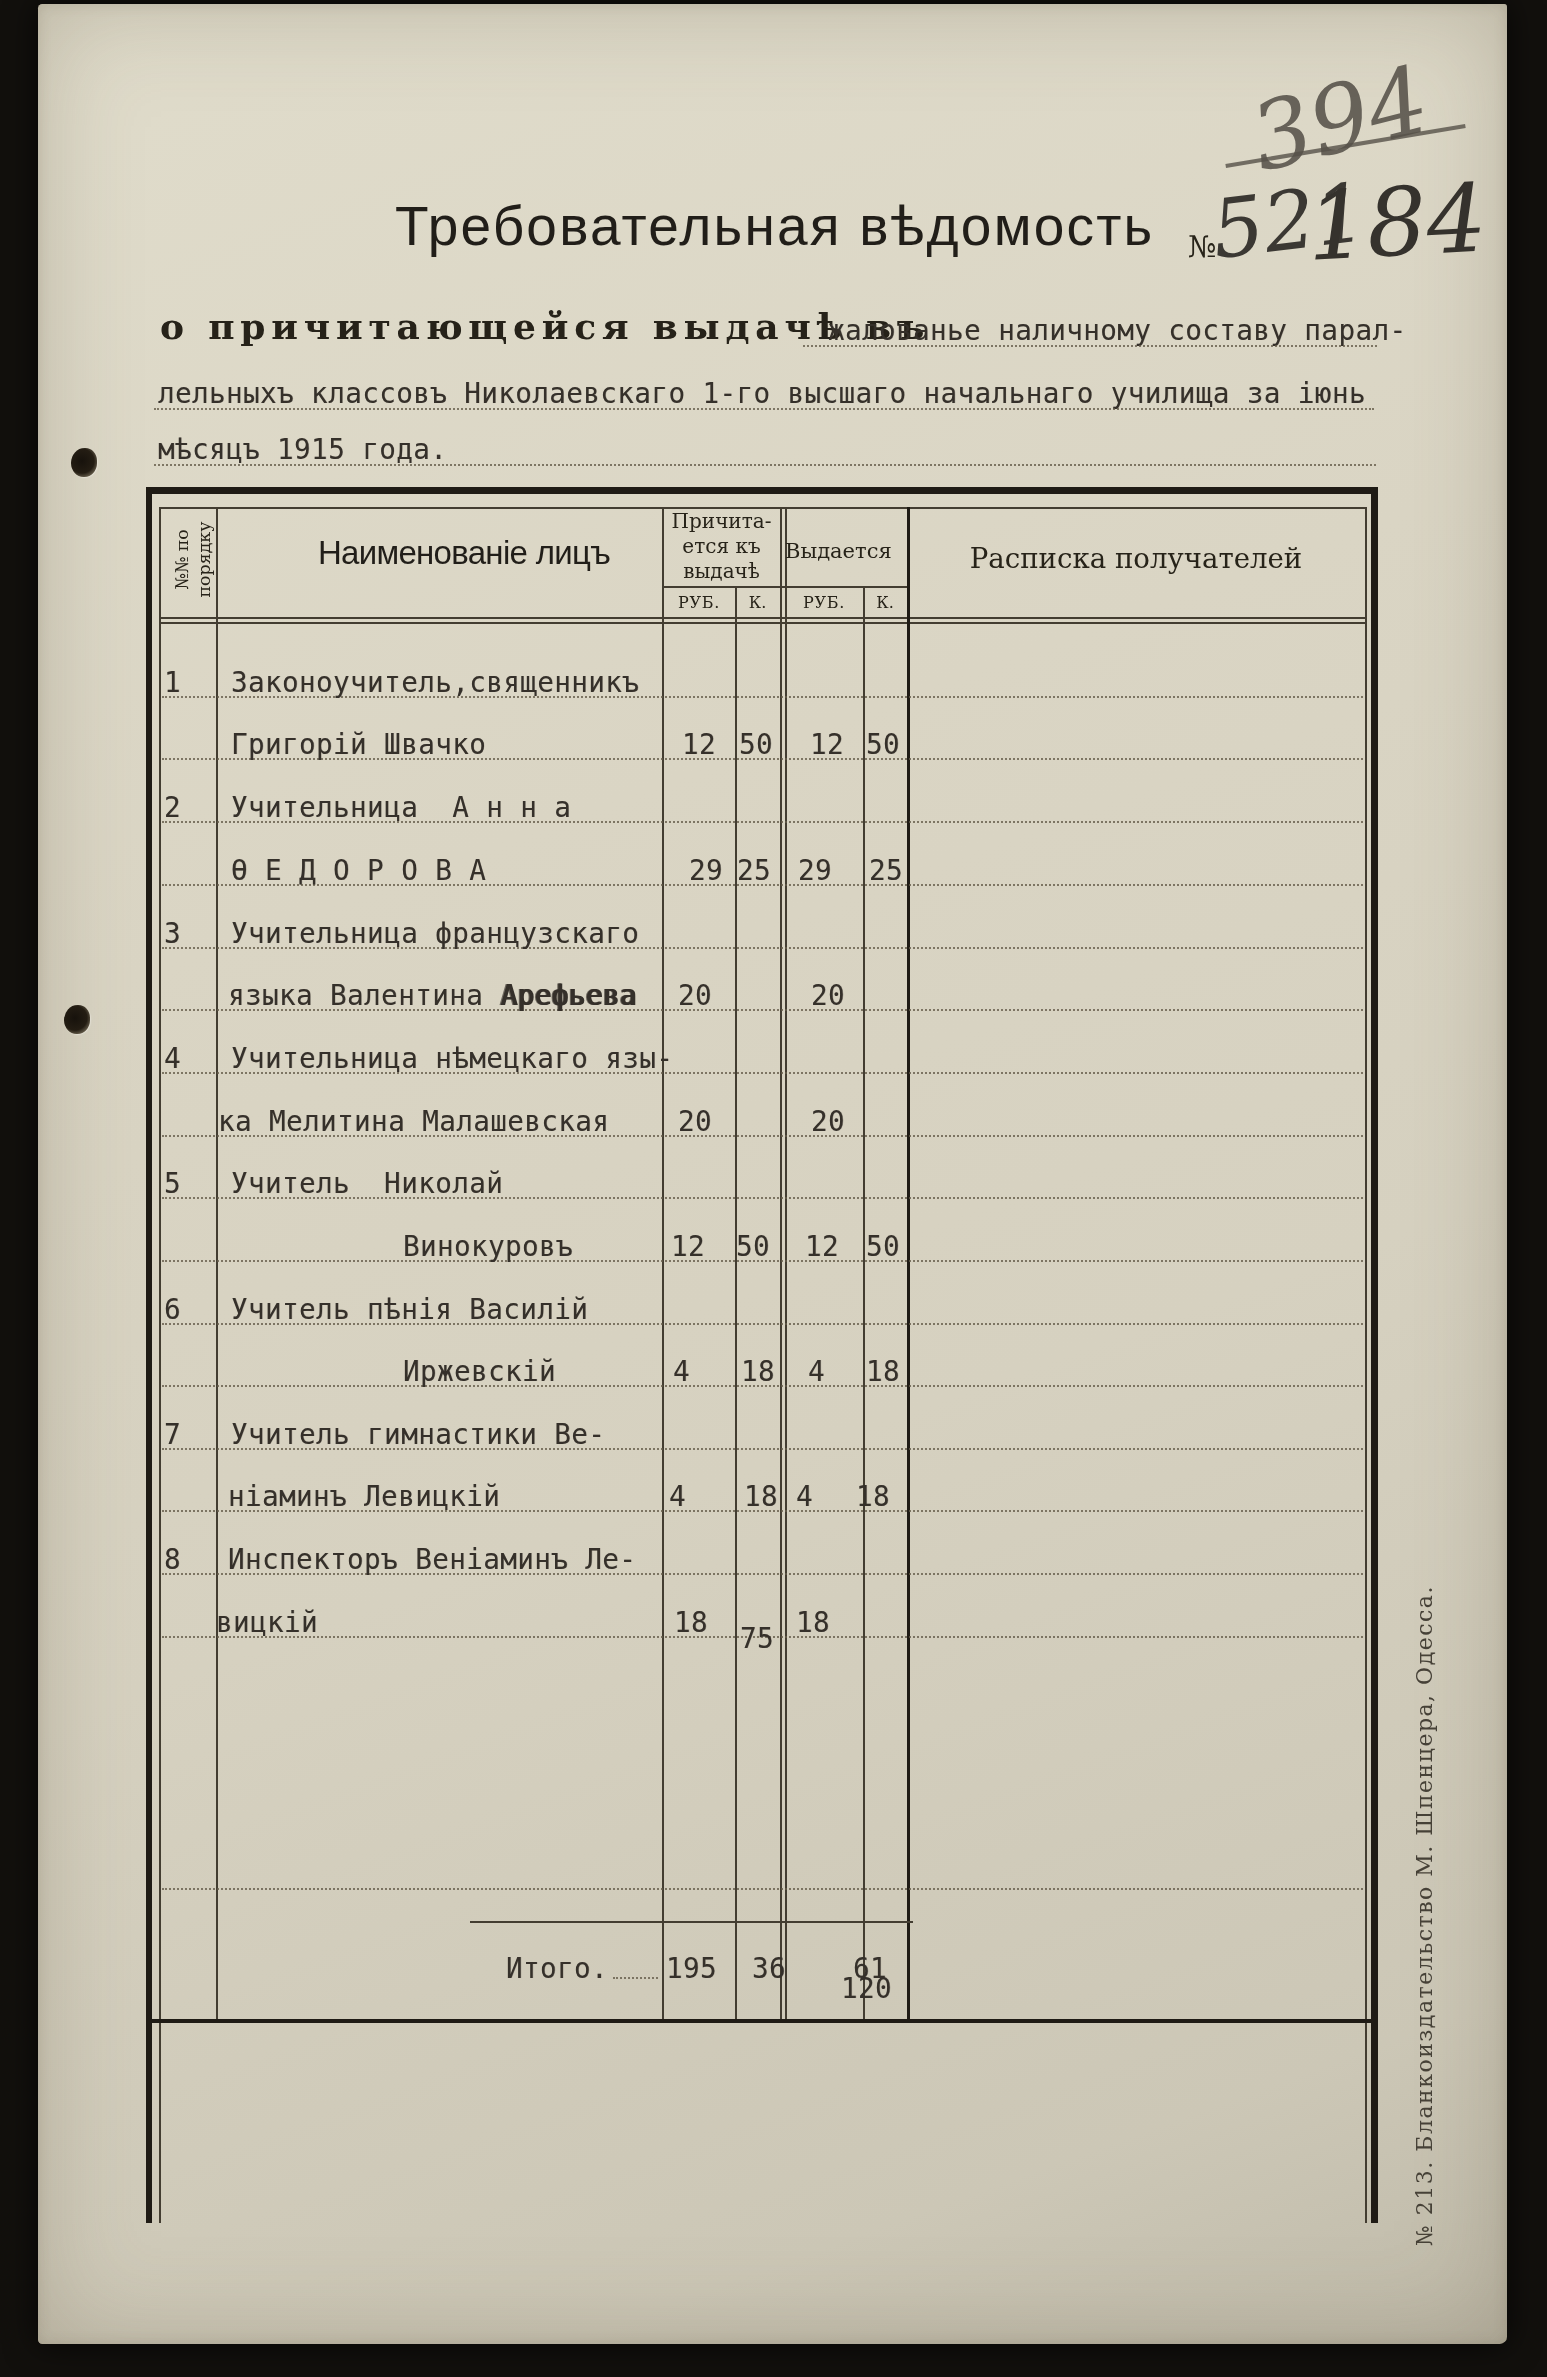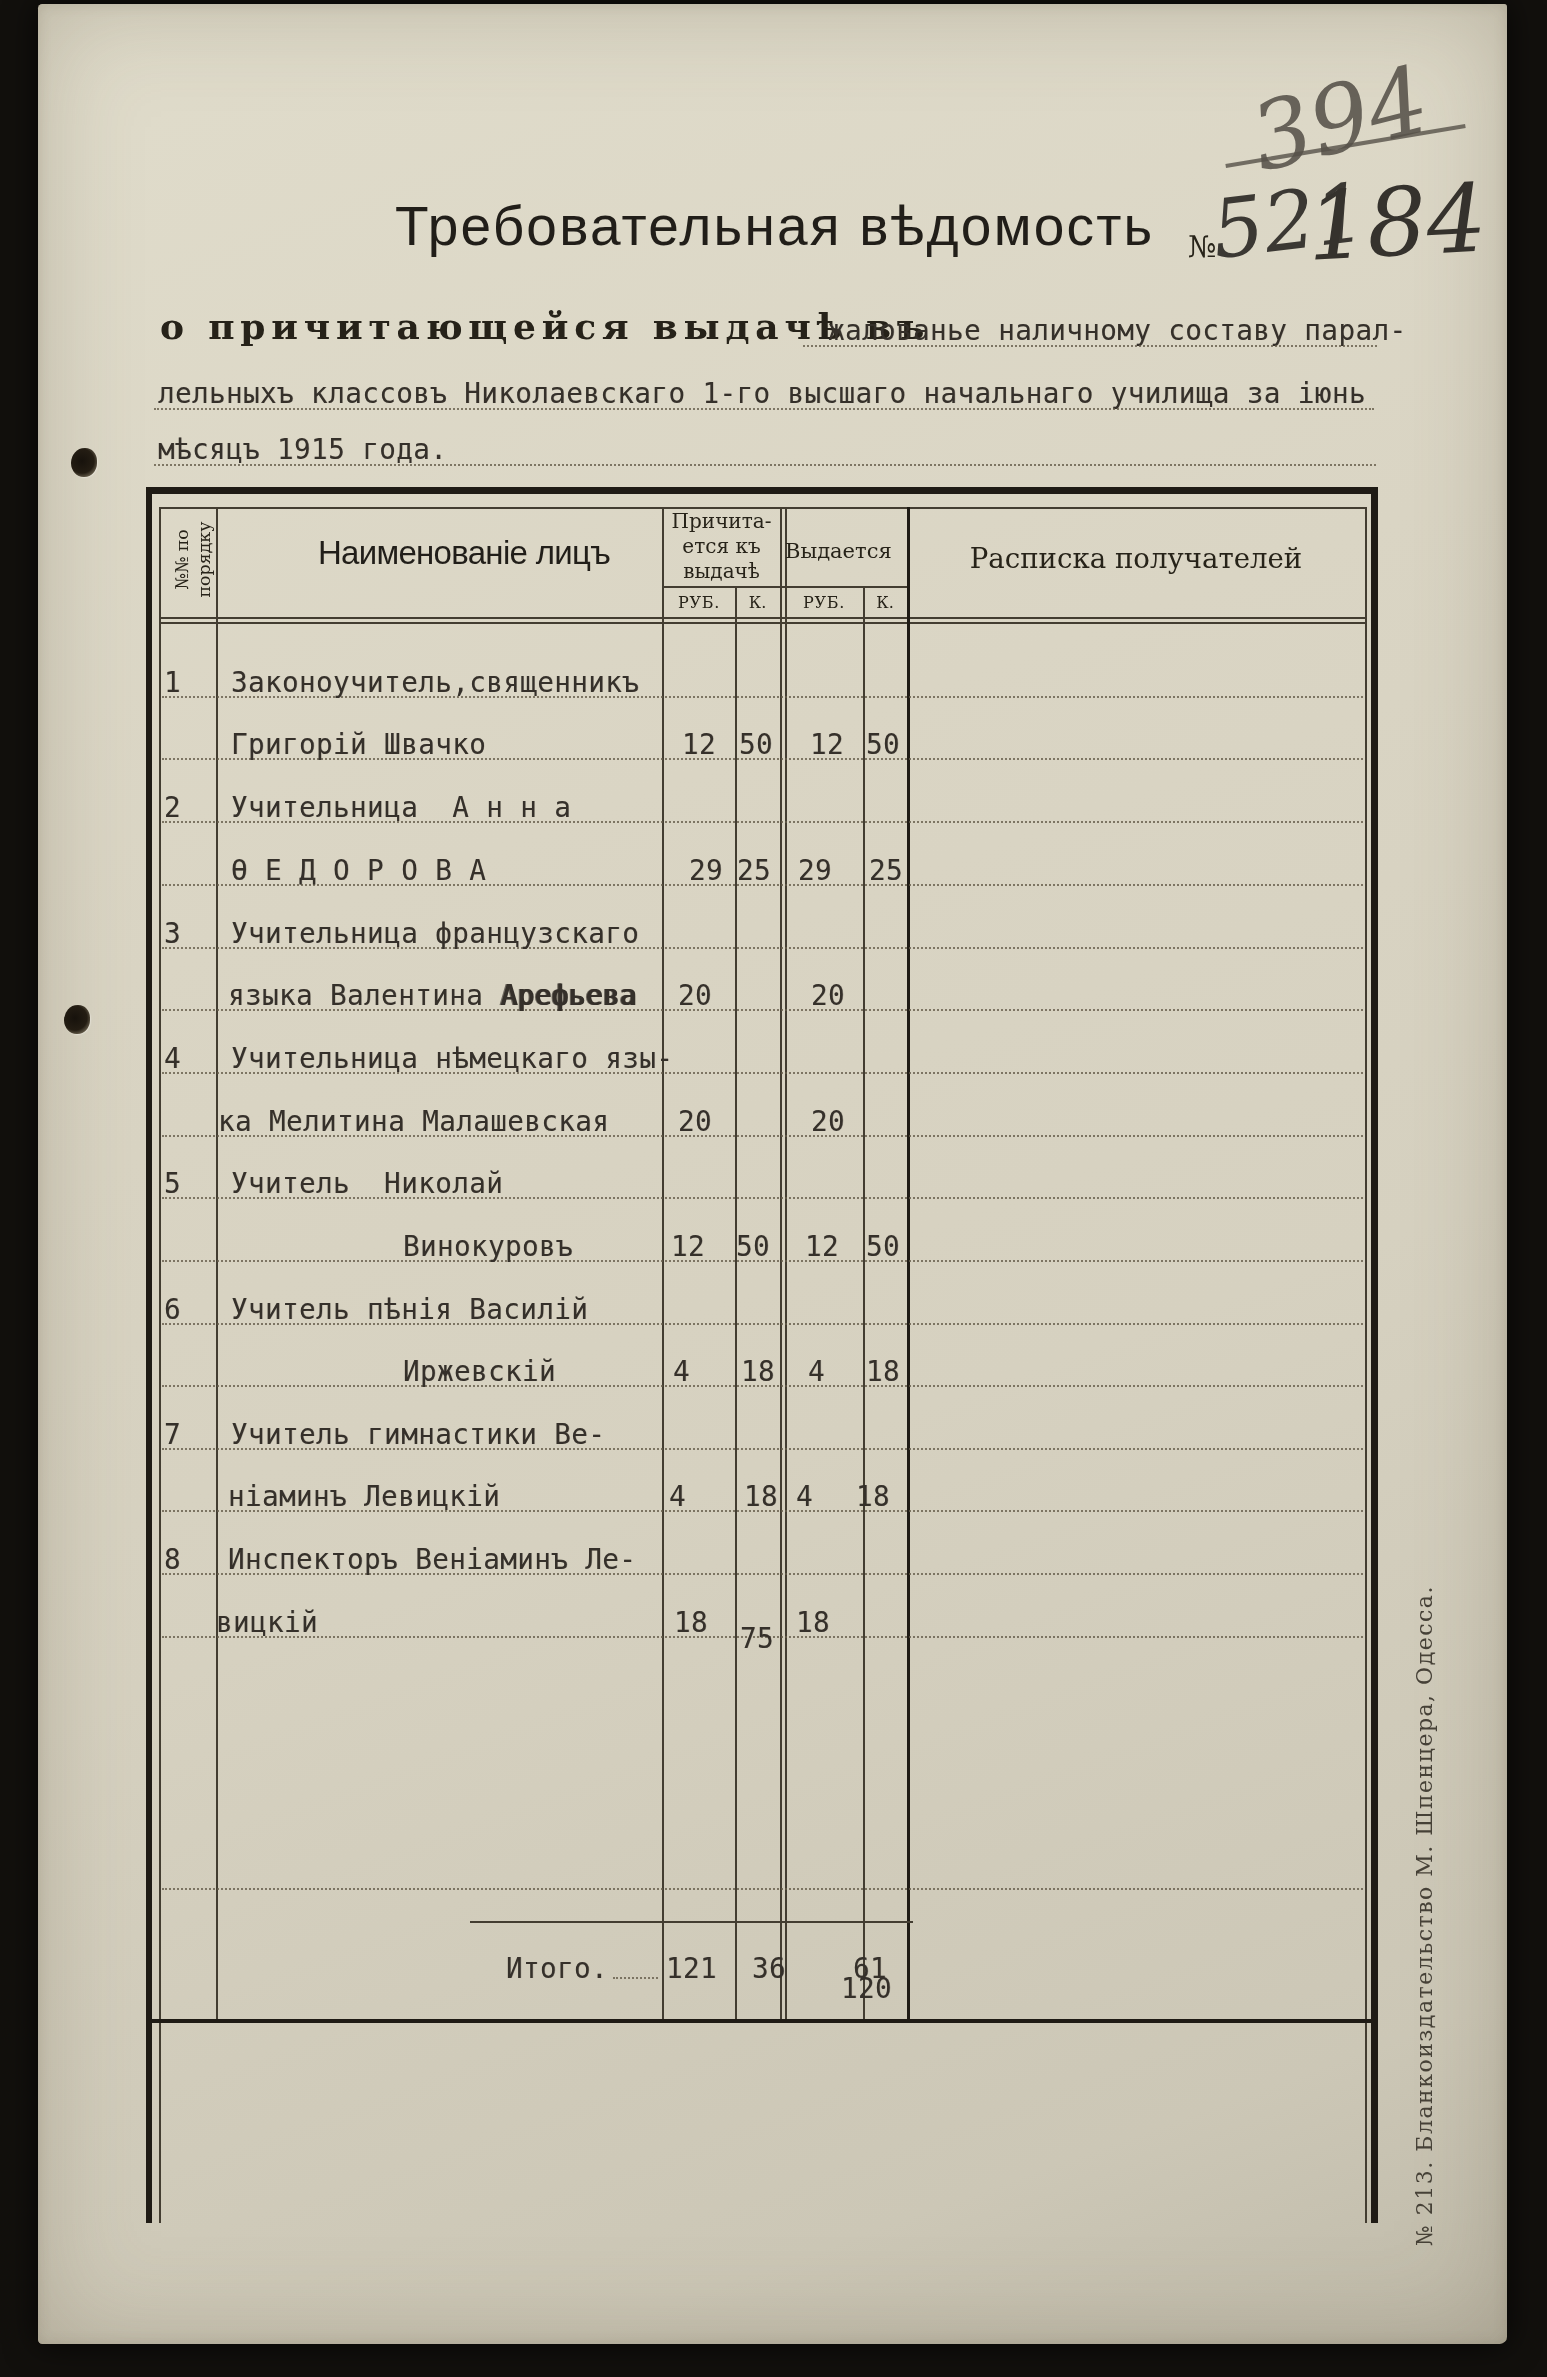--- a/index.html
+++ b/index.html
@@ -206,20 +206,20 @@
   <span class="typed" style="left:228px;top:1544px;">Инспекторъ Веніаминъ Ле-</span>
   <span class="typed" style="left:216px;top:1607px;">вицкій</span>
   <span class="typed" style="left:674px;top:1607px;">18</span>
   <span class="typed" style="left:740px;top:1607px;margin-top:16px;">75</span>
   <span class="typed" style="left:796px;top:1607px;">18</span>
 </div>
 
 <div>
   <span class="typed" style="left:506px;top:1953px;">Итого.</span>
   <div class="dotted" style="left:613px;top:1977px;width:45px;"></div>
-  <span class="typed" style="left:666px;top:1953px;">121</span>
+  <span class="typed" style="left:666px;top:1953px;">195</span>
   <span class="typed" style="left:752px;top:1953px;">36</span>
   <span class="typed" style="left:841px;top:1953px;margin-top:20px;">120</span>
   <span class="typed" style="left:853px;top:1953px;">61</span>
 </div>
 
 <div class="printer rot" style="left:1412px;top:2246px;width:566px;">№ 213. Бланкоиздательство М. Шпенцера, Одесса.</div>
 
 
 </body></html>

